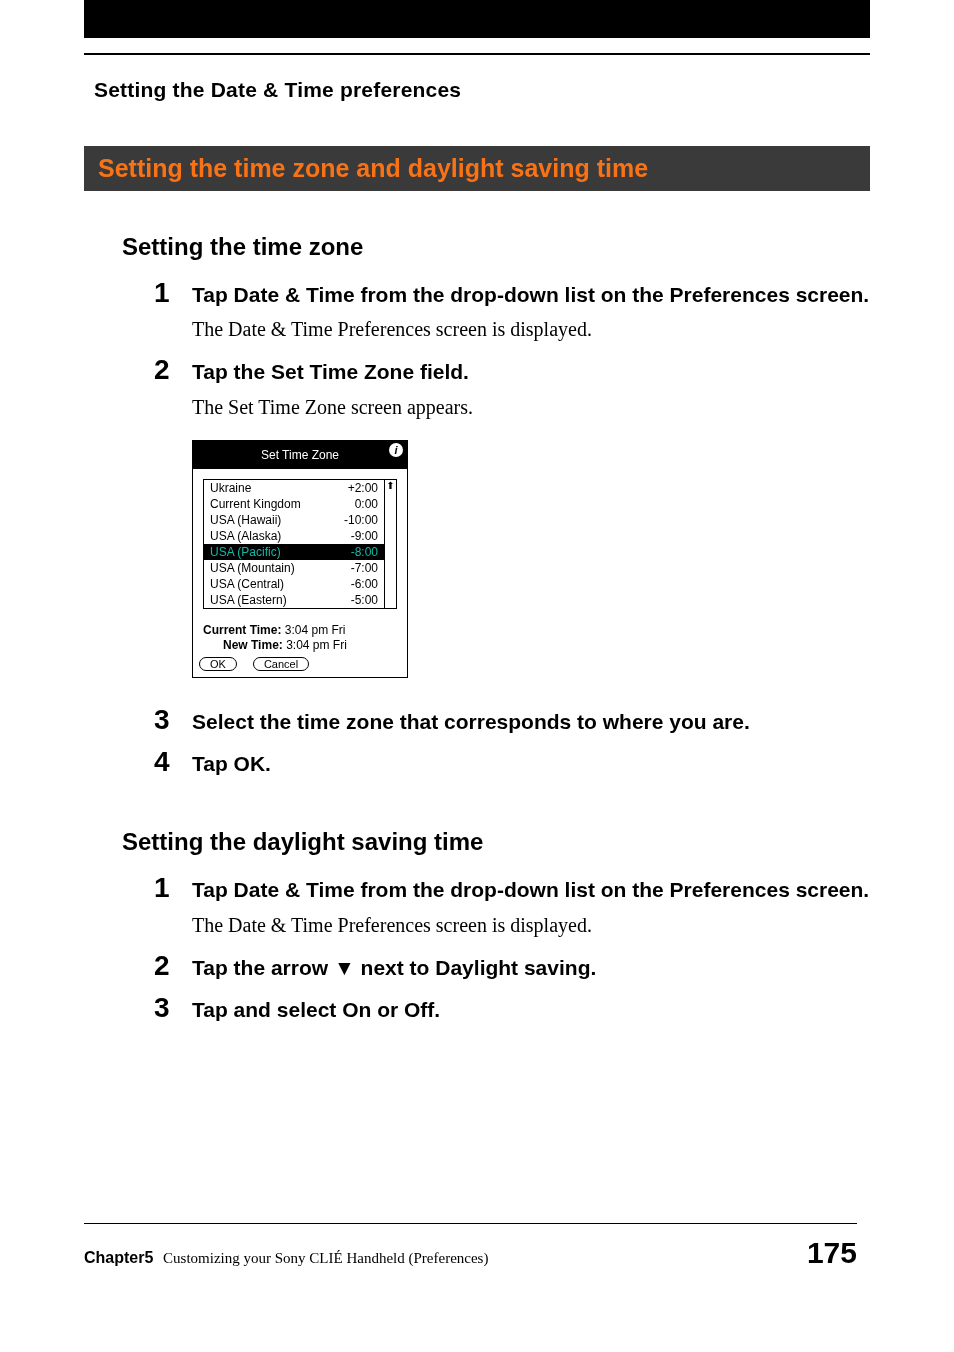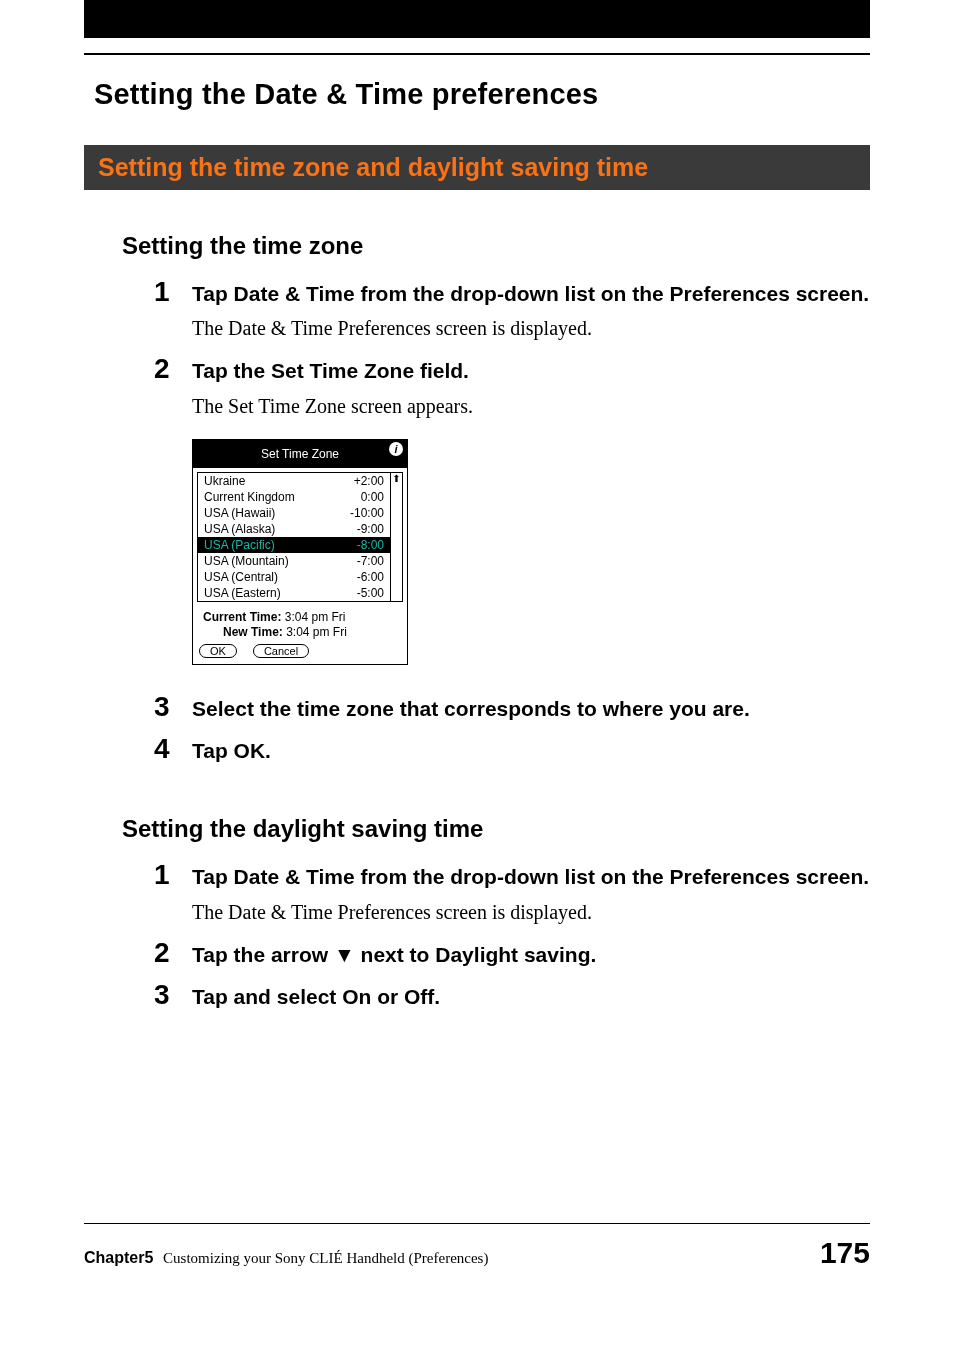--- a/index.html
+++ b/index.html
@@ -1,41 +1,41 @@
 <!DOCTYPE html>
 <html><head>
 <meta charset="utf-8">
 <style>
   * { box-sizing: border-box; margin: 0; padding: 0; }
   html, body { width: 954px; height: 1352px; background: #fff; font-family: Georgia, 'Times New Roman', serif; color: #000; }
   .page { width: 954px; height: 1352px; position: relative; padding: 0 84px; }
   .topbar { position: absolute; top: 0; left: 84px; right: 84px; height: 38px; background: #000; }
   .rule { position: absolute; top: 53px; left: 84px; right: 84px; height: 2px; background: #000; }
   .content { position: absolute; top: 78px; left: 84px; right: 84px; bottom: 150px; }
-  .h1 { font-family: Arial, Helvetica, sans-serif; font-weight: bold; font-size: 29px; margin: 0 0 34px 10px; letter-spacing: 0.2px; }
+  .h1 { font-family: Arial, Helvetica, sans-serif; font-weight: bold; font-size: 21px; margin: 0 0 44px 10px; letter-spacing: 0.2px; }
   .h2bar { background: #3a3a3a; color: #f97316; font-family: Arial, Helvetica, sans-serif; font-weight: bold; font-size: 25px; padding: 8px 14px; width: 100%; margin-bottom: 42px; }
   .h3 { font-family: Arial, Helvetica, sans-serif; font-weight: bold; font-size: 24px; margin: 0 0 20px 38px; }
   .steps { margin-left: 70px; margin-right: 0; }
   .step { position: relative; margin-bottom: 14px; padding-left: 38px; }
   .step .num { position: absolute; left: 0; top: -4px; font-family: Arial, Helvetica, sans-serif; font-weight: 900; font-size: 28px; }
   .step .title { font-family: Arial, Helvetica, sans-serif; font-weight: bold; font-size: 21px; line-height: 1.35; }
   .step .body { font-family: Georgia, 'Times New Roman', serif; font-size: 20px; line-height: 1.45; margin-top: 6px; }
   .screenshot { margin: 18px 0 30px 108px; width: 216px; border: 1.5px solid #000; font-family: Arial, Helvetica, sans-serif; font-size: 12px; position: relative; }
   .ss-title { background: #000; color: #fff; text-align: center; padding: 7px 4px; font-size: 12px; position: relative; }
   .ss-title .info { position: absolute; right: 4px; top: 2px; width: 14px; height: 14px; background: #fff; color: #000; border-radius: 50%; font-weight: bold; font-size: 11px; line-height: 14px; text-align: center; font-style: italic; }
-  .ss-list { border: 1.5px solid #000; margin: 4px; position: relative; padding-right: 12px; }
+  .ss-list { border: 1.5px solid #000; margin: 10px; position: relative; padding-right: 12px; }
   .ss-row { display: flex; justify-content: space-between; padding: 1px 6px; }
   .ss-row.sel { background: #000; color: #14b8a6; }
   .ss-scroll { position: absolute; right: 0; top: 0; width: 12px; height: 100%; border-left: 1px solid #000; display: flex; flex-direction: column; justify-content: space-between; align-items: center; font-size: 10px; }
   .ss-times { padding: 4px 8px 2px 8px; font-size: 12px; display: flex; flex-direction: column; gap: 1px;}
   .ss-times > div > b { font-weight: bold; }
   .ss-btns { display: flex; gap: 16px; padding: 3px 6px 6px 6px; }
   .ss-btn { border: 1px solid #000; border-radius: 10px; padding: 0 10px; font-size: 11px; background: #fff; }
   .gap-block { height: 36px; }
-  .footer { position: absolute; bottom: 82px; left: 84px; right: 84px; border-top: 1.5px solid #000; padding-top: 12px; display: flex; justify-content: space-between; align-items: baseline; }
+  .footer { position: absolute; bottom: 82px; left: 84px; right: 97px; border-top: 1.5px solid #000; padding-top: 12px; display: flex; justify-content: space-between; align-items: baseline; }
   .footer-left { font-family: Georgia, 'Times New Roman', serif; font-size: 15px; }
   .footer-left b { font-family: Arial, Helvetica, sans-serif; font-weight: 900; font-size: 16px; margin-right: 6px; }
   .footer-right { font-family: Arial, Helvetica, sans-serif; font-weight: 900; font-size: 30px; }
   .arrow-char { font-family: Arial, Helvetica, sans-serif; }
 </style>
 </head>
 <body>
 
 <div class="page">
   <div class="topbar"></div>

